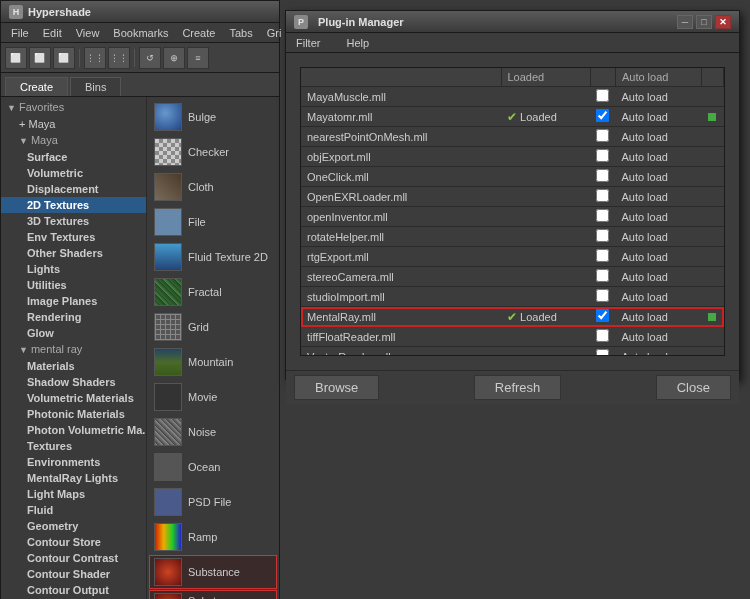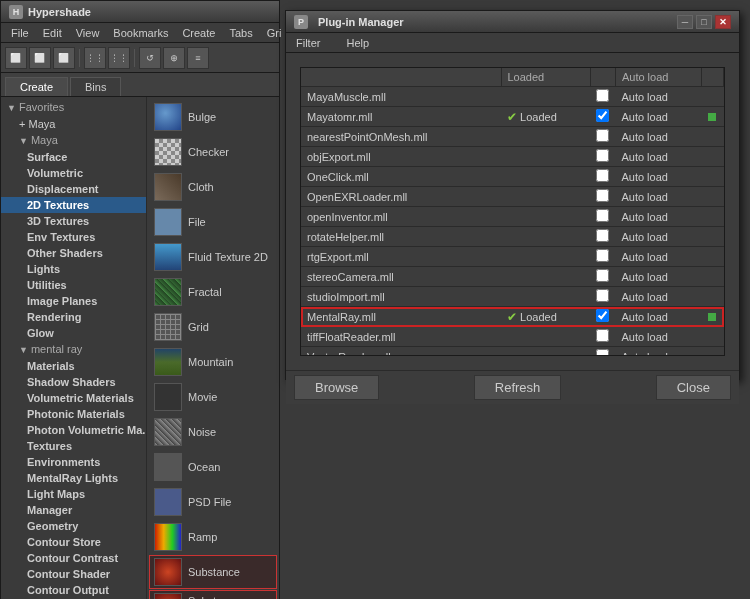--- a/index.html
+++ b/index.html
@@ -431,21 +431,21 @@
       <div class="tree-item category sub-item"><span class="tree-arrow">▼</span>mental ray</div>
       <div class="tree-item sub-sub-item">Materials</div>
       <div class="tree-item sub-sub-item">Shadow Shaders</div>
       <div class="tree-item sub-sub-item">Volumetric Materials</div>
       <div class="tree-item sub-sub-item">Photonic Materials</div>
       <div class="tree-item sub-sub-item">Photon Volumetric Ma...</div>
       <div class="tree-item sub-sub-item">Textures</div>
       <div class="tree-item sub-sub-item">Environments</div>
       <div class="tree-item sub-sub-item">MentalRay Lights</div>
       <div class="tree-item sub-sub-item">Light Maps</div>
-      <div class="tree-item sub-sub-item">Manager</div>
+      <div class="tree-item sub-sub-item">Fluid</div>
       <div class="tree-item sub-sub-item">Geometry</div>
       <div class="tree-item sub-sub-item">Contour Store</div>
       <div class="tree-item sub-sub-item">Contour Contrast</div>
       <div class="tree-item sub-sub-item">Contour Shader</div>
       <div class="tree-item sub-sub-item">Contour Output</div>
       <div class="tree-item sub-sub-item">Sample Compositing</div>
 
     </div>
 
     <div class="texture-panel">

